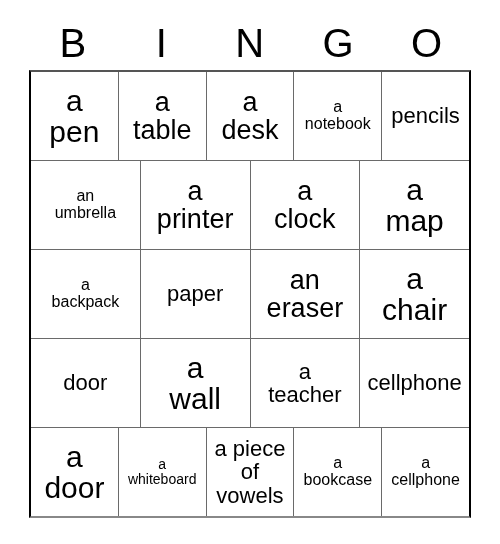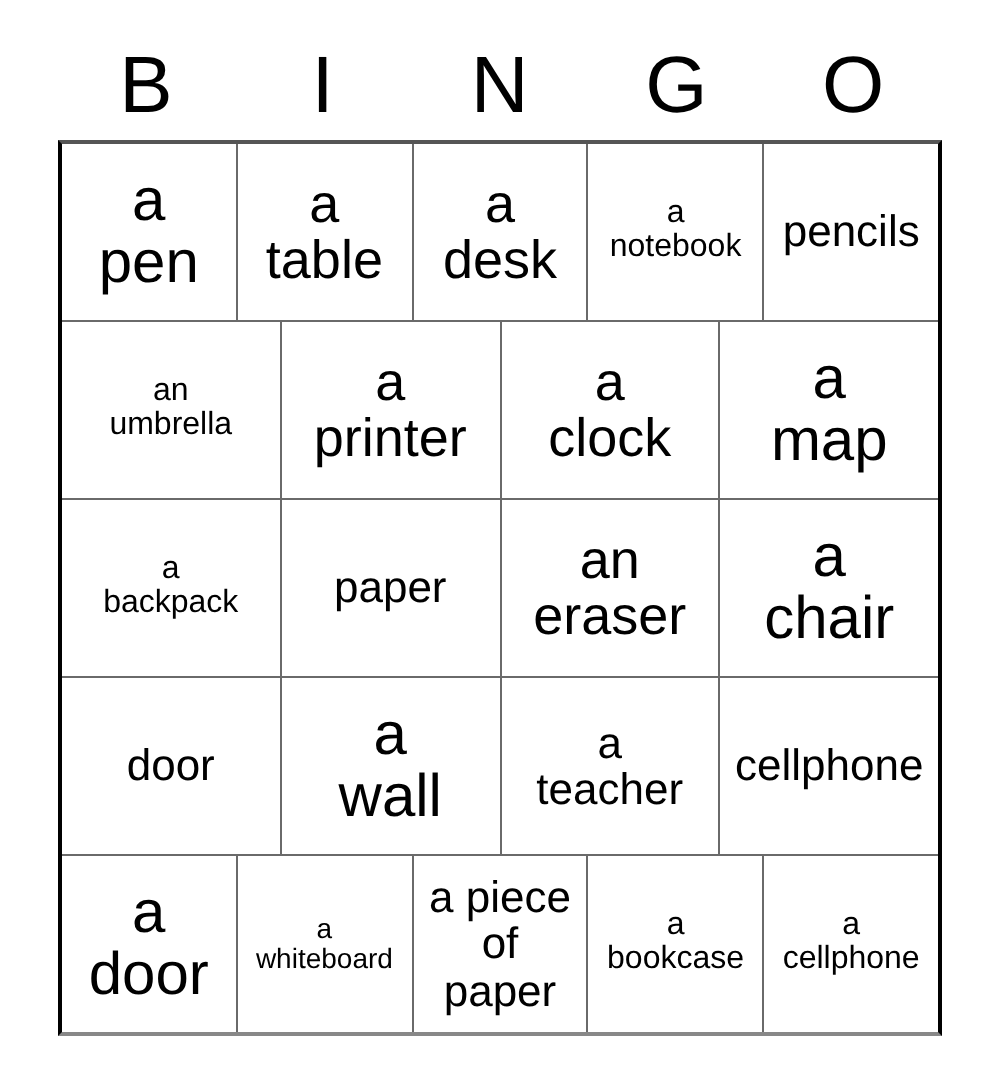--- a/index.html
+++ b/index.html
@@ -194,21 +194,21 @@
           <span class="cell-text">a
 door</span>
         </div>
       <div class="cell sz-xs">
           <span class="cell-text">a
 whiteboard</span>
         </div>
       <div class="cell sz-md">
           <span class="cell-text">a piece
 of
-paper</span>
+vowels</span>
         </div>
       <div class="cell sz-sm">
           <span class="cell-text">a
 bookcase</span>
         </div>
       <div class="cell sz-sm">
           <span class="cell-text">a
 cellphone</span>
         </div>
     </div>

